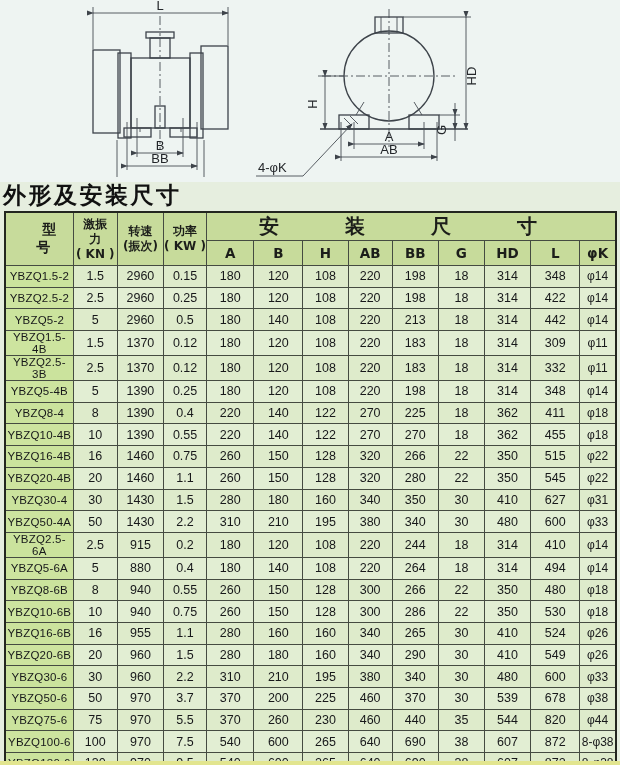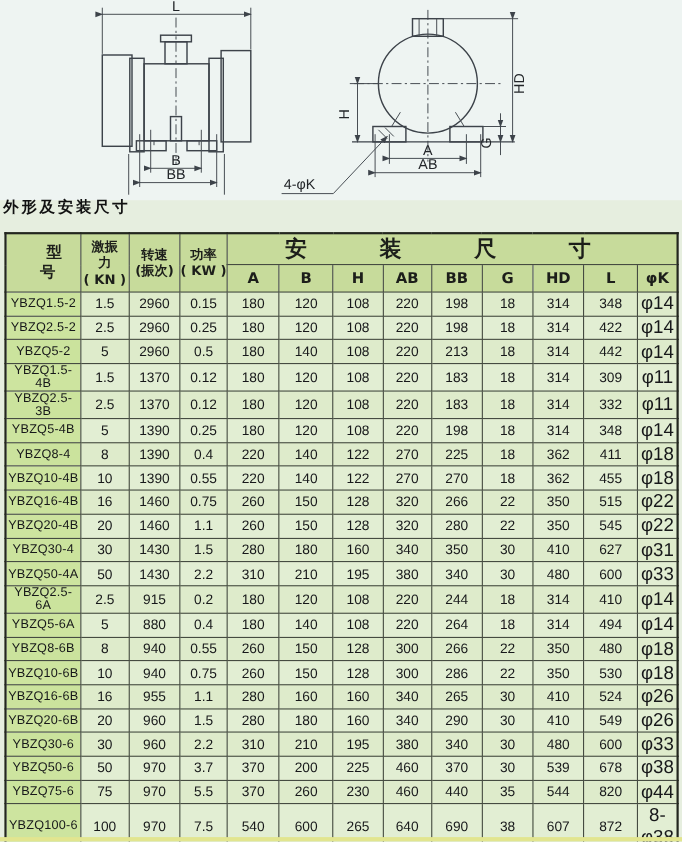--- a/index.html
+++ b/index.html
@@ -13,21 +13,21 @@
     position:absolute;top:0;left:0;width:620px;height:182px;
     background:#eef4f2;
   }
   .drawing{position:absolute;top:0;left:0;}
   .dline{stroke:#3d434a;stroke-width:1.3;fill:none;}
   .thin{stroke:#464c52;stroke-width:0.9;fill:none;}
   .dash{stroke:#464c52;stroke-width:0.9;fill:none;stroke-dasharray:9 3 2 3;}
   .dimtext{fill:#23262a;font-size:13px;font-family:"Liberation Sans",sans-serif;}
   .page-title{
     position:absolute;top:180px;left:3px;
-    font-size:14px;font-weight:600;letter-spacing:2.5px;color:#111;
+    font-size:23px;font-weight:600;letter-spacing:2.5px;color:#111;
     font-family:"DejaVu Sans",sans-serif;
   }
   table.spec{
     position:absolute;top:211px;left:4px;width:613px;
     border-collapse:collapse;table-layout:fixed;
     background:#dfeccd;
     border:2px solid #23261f;
   }
   .spec th,.spec td{
     border:1px solid #454b41;
@@ -47,21 +47,21 @@
   }
   th.h-dim{height:24px;font-size:13.5px;font-weight:600;font-family:"Liberation Sans",sans-serif;}
   .spec tbody td{
     height:20.7px;font-size:12.5px;background:#deebcb;
   }
   .spec tbody tr:nth-child(even) td{background:#e2eed3;}
   .spec tbody td.model{
     background:#cbe39d;font-size:11.5px;letter-spacing:0.2px;margin-left:16px;
   }
   .spec tbody tr:nth-child(even) td.model{background:#cde49f;}
-  .spec tbody td.phik{font-size:17px;}
+  .spec tbody td.phik{font-size:12px;}
   .bottom-strip{
     position:absolute;left:0;top:761px;width:620px;height:4px;
     background:#e2e58f;
   }
 </style>
 </head>
 <body>
 
 <div class="top-area">
   <svg class="drawing" width="620" height="182" viewBox="0 0 620 182">

